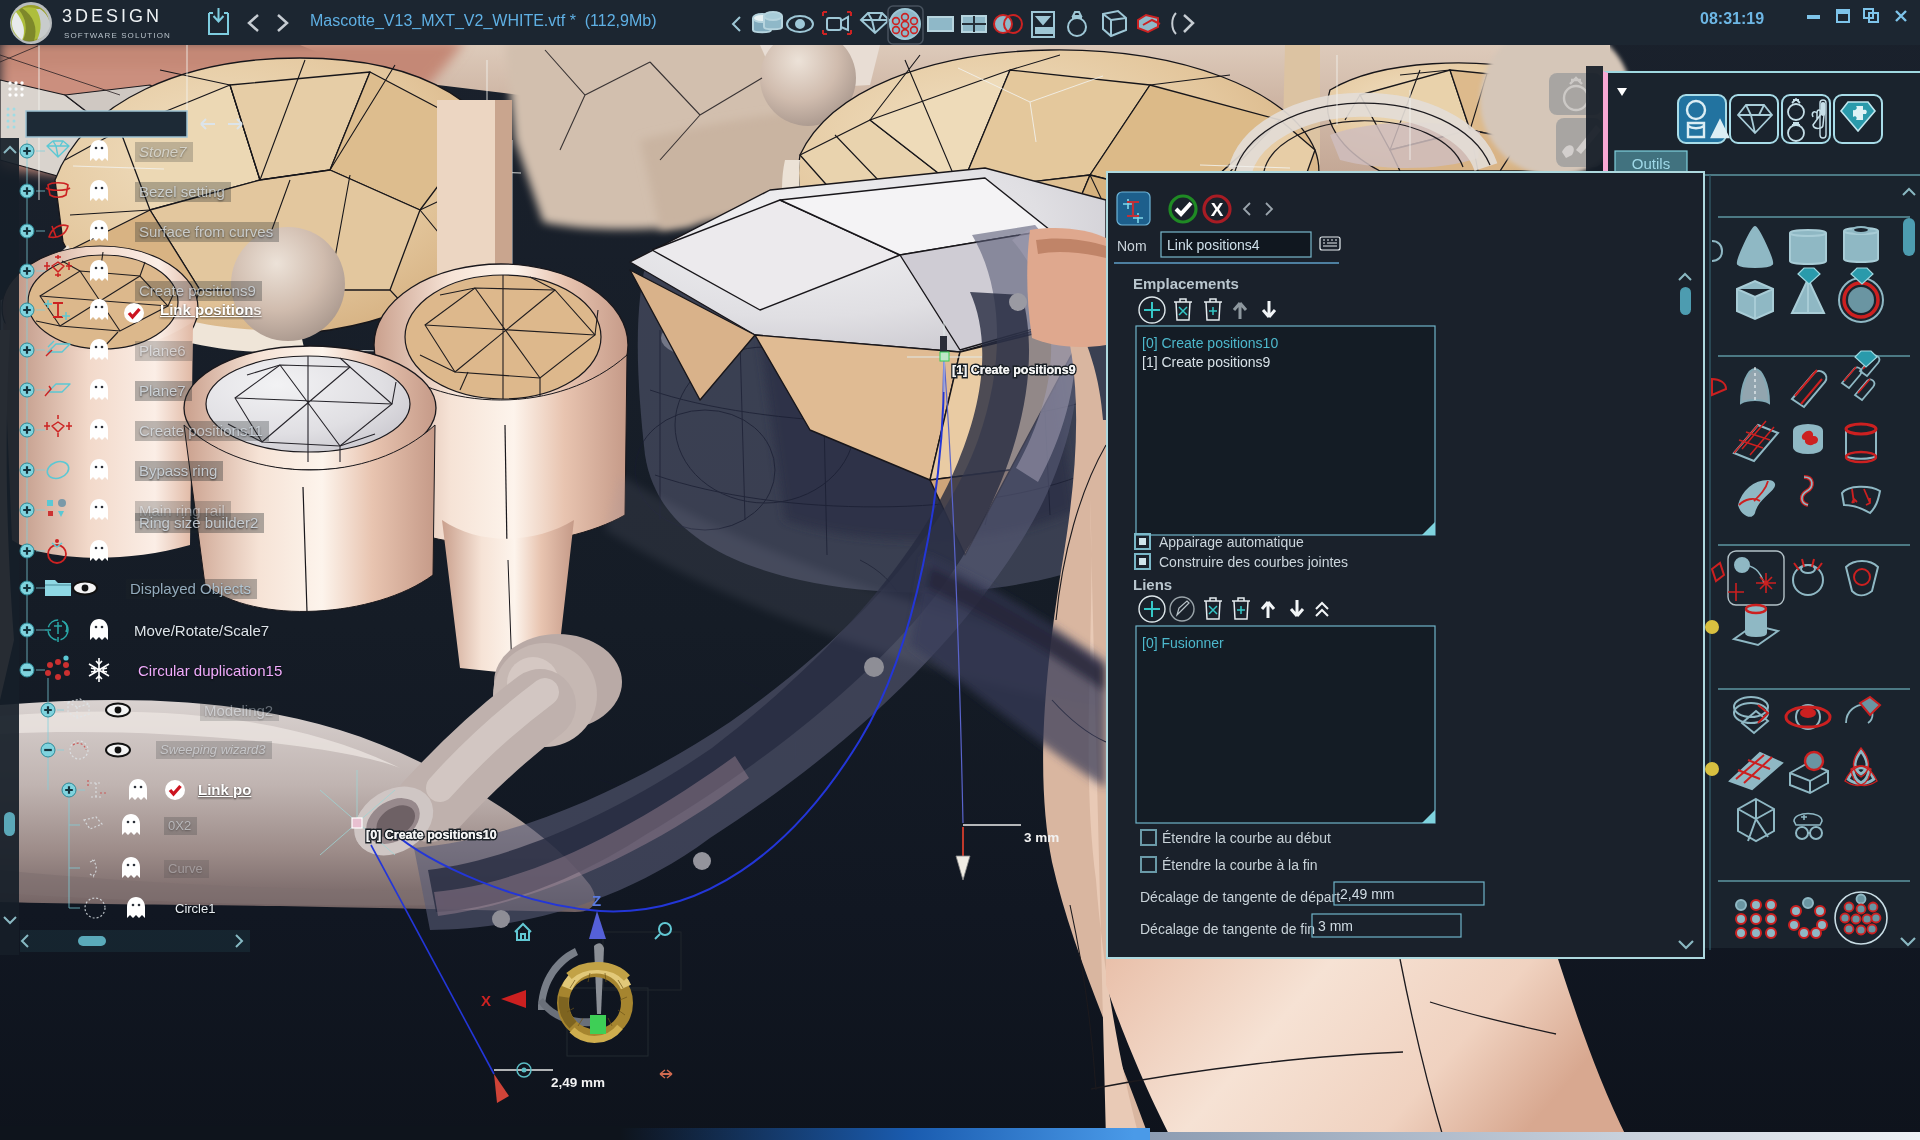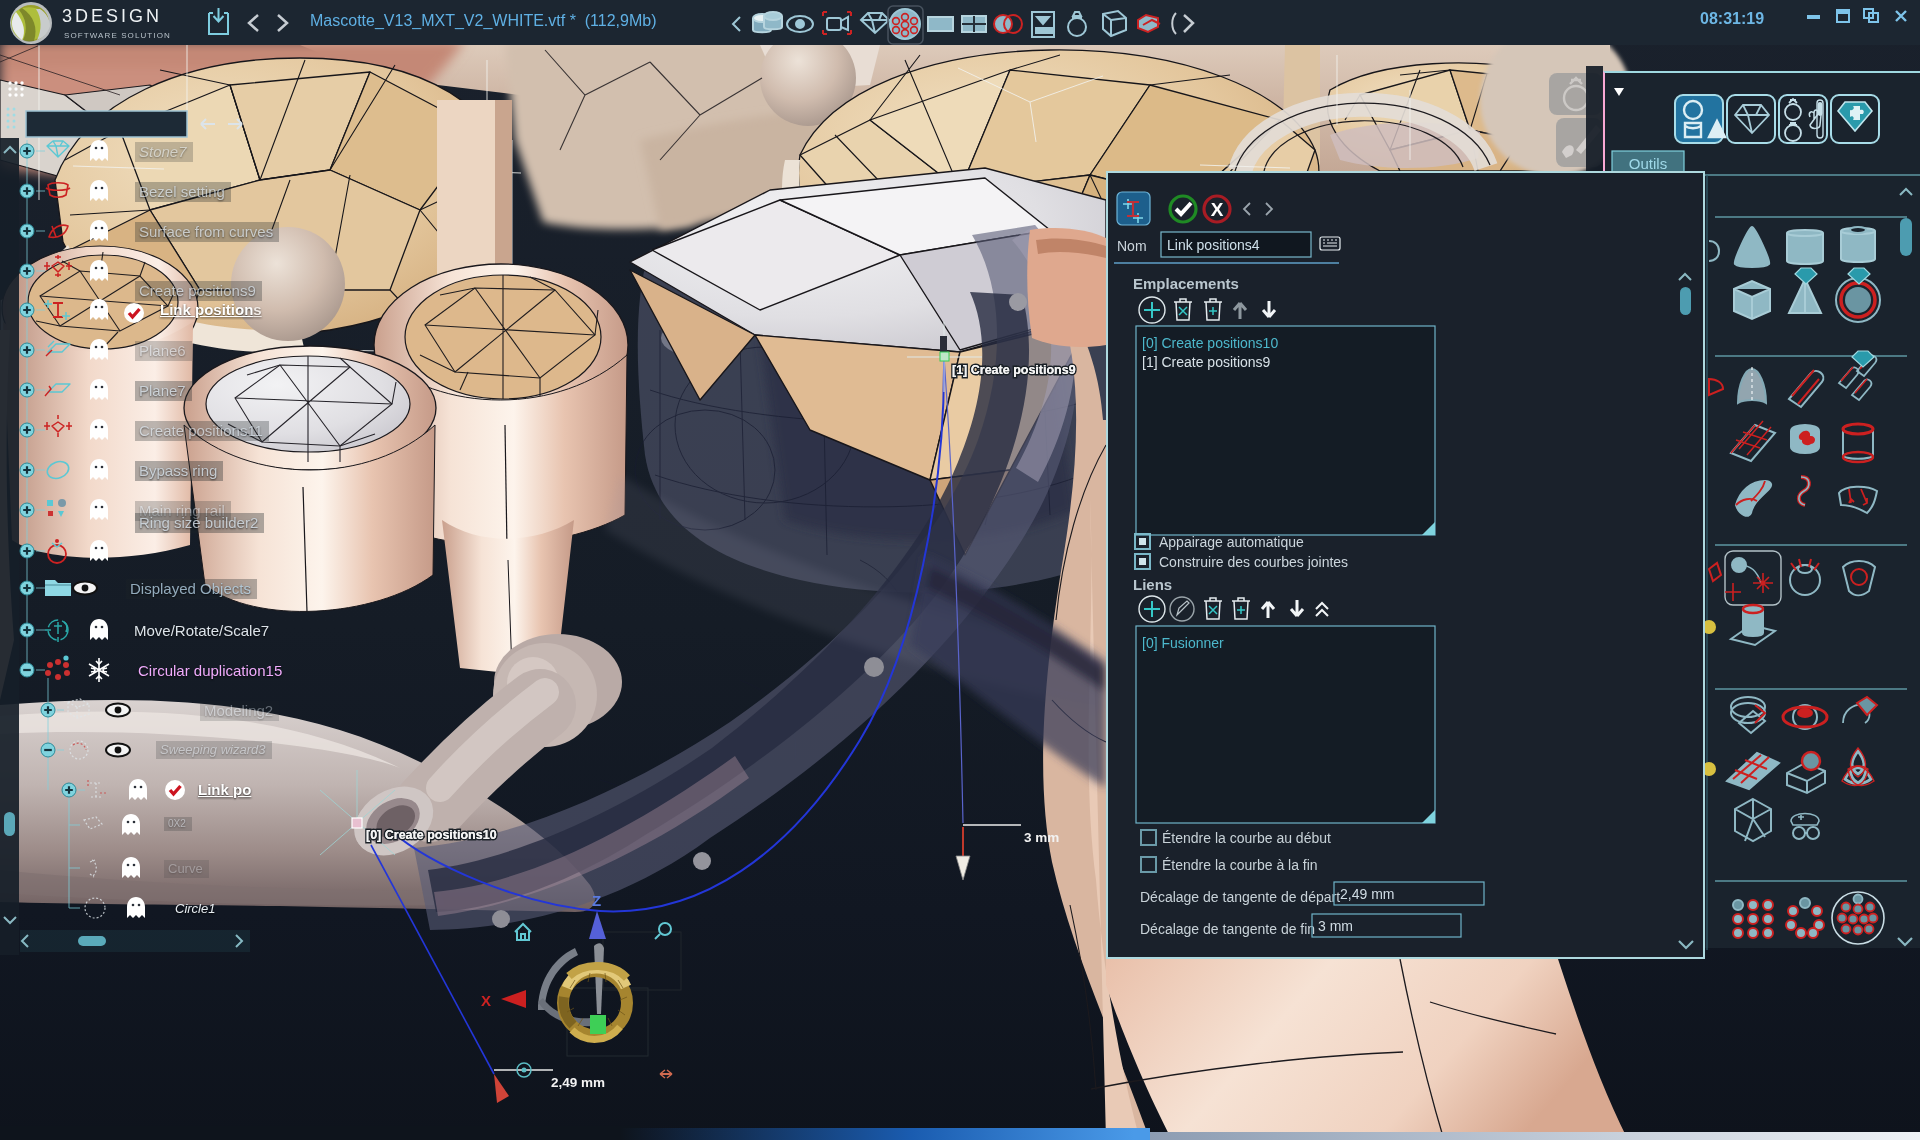--- a/index.html
+++ b/index.html
@@ -5,21 +5,21 @@
 html,body{margin:0;padding:0;width:1920px;height:1140px;overflow:hidden;background:#141b24;
 font-family:"Liberation Sans",sans-serif;}
 .abs{position:absolute;}
 #scene{position:absolute;left:0;top:0;z-index:1;}
 #topbar{position:absolute;left:0;top:0;width:1920px;height:45px;background:#1c2631;z-index:20;}
 #tree{position:absolute;left:0;top:0;width:560px;height:1140px;z-index:10;}
 .trow{position:absolute;font-size:15px;color:#c3cdd5;text-shadow:0 1px 2px rgba(0,0,0,.8);white-space:nowrap;}
 #dialog{position:absolute;left:1106px;top:171px;width:599px;height:788px;background:#1a212b;
 border:2px solid #aed9df;box-sizing:border-box;z-index:15;}
 #rpanel{position:absolute;left:1603px;top:71px;width:317px;height:877px;background:#1a232d;
-border-top:2px solid #9fd8e0;border-left:2px solid #f9a8d4;box-sizing:border-box;z-index:12;}
+border-top:2px solid #9fd8e0;border-left:5px solid #f9a8d4;box-sizing:border-box;z-index:12;}
 #botbar{position:absolute;left:0;top:1126px;width:1920px;height:14px;z-index:18;}
 .lblbg{background:rgba(30,36,40,0.38);padding:1px 6px 2px 4px;}
 </style>
 </head>
 <body>
 <svg id="scene" width="1920" height="1140" viewBox="0 0 1920 1140">
 <defs>
 <linearGradient id="gBG" x1="0" y1="0" x2="0" y2="1">
  <stop offset="0%" stop-color="#1a212c"></stop>
         <stop offset="55%" stop-color="#151c26"></stop>
@@ -685,23 +685,23 @@
 <div class="trow" style="left:135px;top:422px;opacity:.75;"><span class="lblbg">Create positions11</span></div>
 <div class="trow" style="left:135px;top:462px;opacity:.9;"><span class="lblbg">Bypass ring</span></div>
 <div class="trow" style="left:135px;top:502px;opacity:.6;"><span class="lblbg">Main ring rail</span></div>
 <div class="trow" style="left:135px;top:514px;opacity:.9;"><span class="lblbg">Ring size builder2</span></div>
 <div class="trow" style="left:126px;top:580px;opacity:.85;color:#a9c4d6;"><span class="lblbg">Displayed Objects</span></div>
 <div class="trow" style="left:134px;top:622px;color:#dde4ea;">Move/Rotate/Scale7</div>
 <div class="trow" style="left:138px;top:662px;color:#f0abfc;">Circular duplication15</div>
 <div class="trow" style="left:156px;top:702px;opacity:.45;padding-left:44px;"><span class="lblbg">Modeling2</span></div>
 <div class="trow" style="left:156px;top:742px;opacity:.5;font-style:italic;font-size:13px;"><span class="lblbg">Sweeping wizard3</span></div>
 <div class="trow" style="left:198px;top:781px;color:#ffffff;font-weight:bold;text-decoration:underline;">Link po</div>
-<div class="trow" style="left:164px;top:818px;font-size:10px;opacity:.55;"><span class="lblbg">0X2</span></div>
+<div class="trow" style="left:164px;top:818px;font-size:13px;opacity:.55;"><span class="lblbg">0X2</span></div>
 <div class="trow" style="left:164px;top:861px;opacity:.35;font-size:13px;"><span class="lblbg">Curve</span></div>
-<div class="trow" style="left:175px;top:901px;font-style:italic;font-size:13px;color:#e8eef2;">Circle1</div>
+<div class="trow" style="left:175px;top:901px;font-size:13px;color:#e8eef2;">Circle1</div>
 </div>
 <div id="dialog">
 <svg width="597" height="784" viewBox="0 0 597 784" style="position:absolute;left:0;top:0;">
 
 <rect x="9" y="19" width="33" height="33" rx="5" fill="#1d5f8c" stroke="#6db4d8" stroke-width="1.2"></rect>
 <g stroke="#7fd8ea" stroke-width="1.6" fill="none">
 <path d="M20,26 L20,36 M15,31 L25,31 M30,40 L30,50 M25,45 L35,45"></path>
 </g>
 <g stroke="#c03038" stroke-width="2.2" fill="none">
 <path d="M19,29 L31,29 M25,29 L25,43 M19,43 L31,43"></path>

